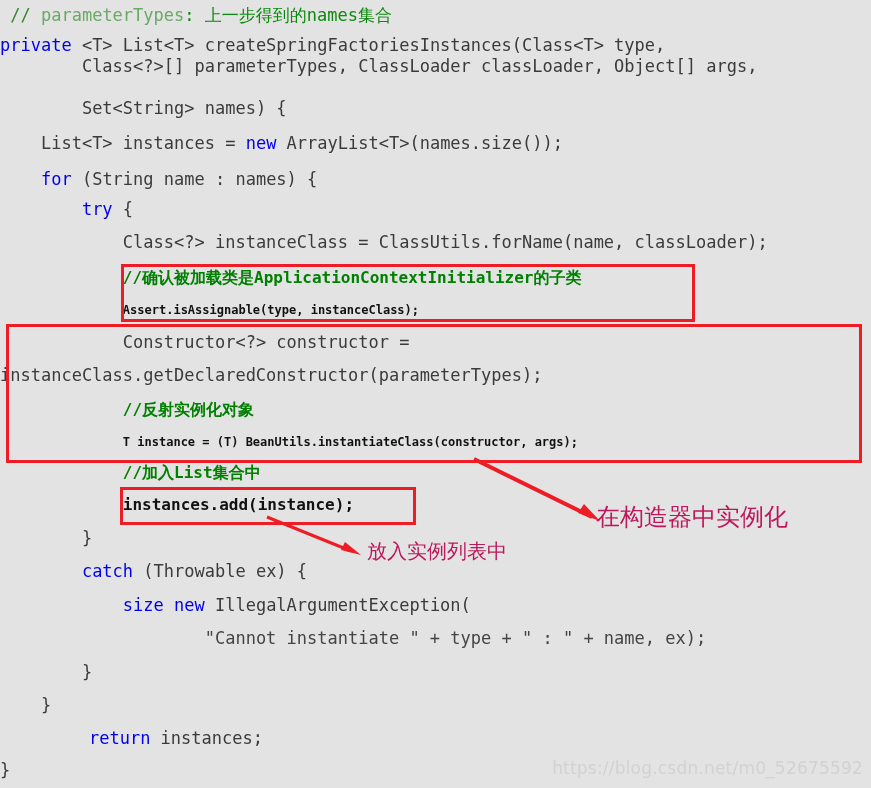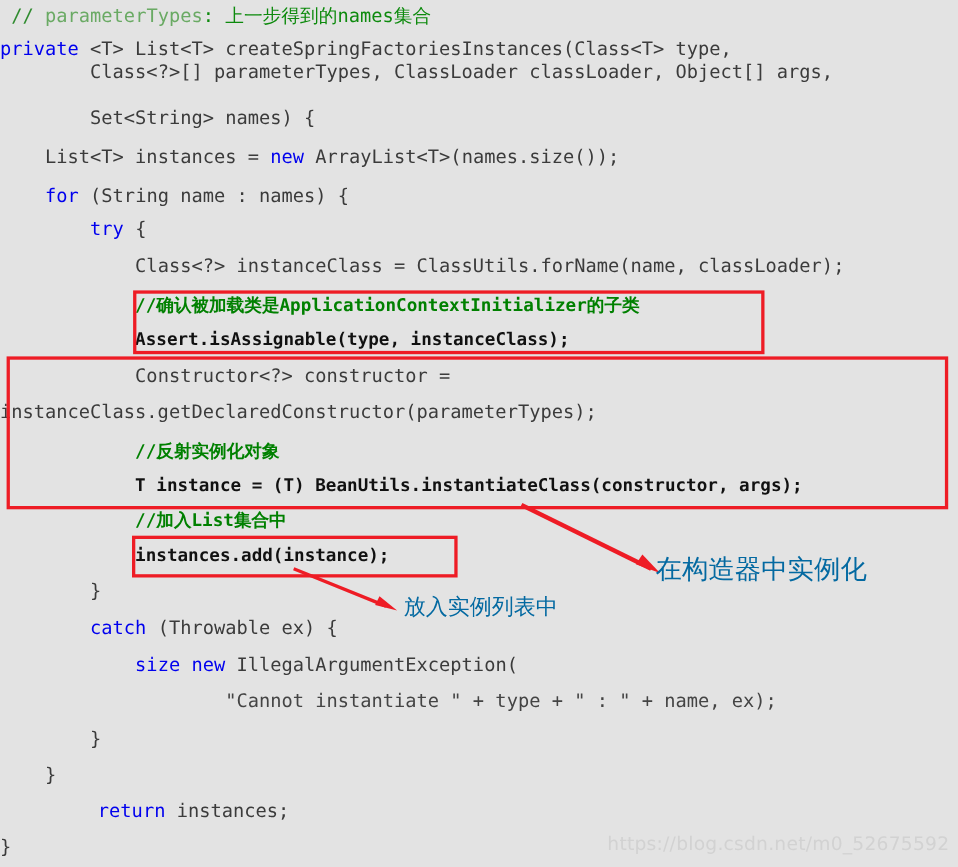--- a/index.html
+++ b/index.html
@@ -62,21 +62,21 @@
     background: transparent;
     pointer-events: none;
   }
   #box-assert  { left: 121px; top: 264px; width: 574px; height: 58px; }
   #box-ctor    { left: 6px;   top: 324px; width: 856px; height: 139px; }
   #box-add     { left: 120px; top: 487px; width: 296px; height: 38px; }
 
   
   .callout {
     position: absolute;
-    color: #0369a1;
+    color: #be185d;
     font-family: "DejaVu Sans", "Liberation Sans", sans-serif;
     font-size: 22px;
     white-space: nowrap;
   }
   #callout-ctor { left: 596px; top: 501px; font-size: 24px; }
   #callout-add  { left: 367px; top: 538px; font-size: 20px; }
 
   .arrow-svg {
     position: absolute;
     pointer-events: none;
@@ -114,29 +114,29 @@
     <div class="line" style="top:128px;"><span class="ind">    </span><span class="plain">List&lt;T&gt; instances = </span><span class="kw">new</span><span class="plain"> ArrayList&lt;T&gt;(names.size());</span></div>
 
     <div class="line" style="top:144px;margin-top:20px;"><span class="ind">    </span><span class="kw">for</span><span class="plain"> (String name : names) {</span></div>
 
     <div class="line" style="top:194px;"><span class="ind">        </span><span class="kw">try</span><span class="plain"> {</span></div>
 
     <div class="line" style="top:227px;"><span class="ind">            </span><span class="plain">Class&lt;?&gt; instanceClass = ClassUtils.forName(name, classLoader);</span></div>
 
     <div class="line" style="top:262px;"><span class="ind">            </span><span class="cmt-green" style="font-size:16px;">//确认被加载类是ApplicationContextInitializer的子类</span></div>
 
-    <div class="line" style="top:293px;"><span class="ind">            </span><span class="bold-code" style="font-size:16px;">Assert.isAssignable(type, instanceClass);</span></div>
+    <div class="line" style="top:293px;"><span class="ind">            </span><span class="bold-code" style="font-size:12px;">Assert.isAssignable(type, instanceClass);</span></div>
 
     <div class="line" style="top:327px;"><span class="ind">            </span><span class="plain">Constructor&lt;?&gt; constructor =</span></div>
 
     <div class="line" style="top:360px;"><span class="plain">instanceClass.getDeclaredConstructor(parameterTypes);</span></div>
 
     <div class="line" style="top:394px;"><span class="ind">            </span><span class="cmt-green" style="font-size:16px;">//反射实例化对象</span></div>
 
-    <div class="line" style="top:425px;"><span class="ind">            </span><span class="bold-code" style="font-size:16px;">T instance = (T) BeanUtils.instantiateClass(constructor, args);</span></div>
+    <div class="line" style="top:425px;"><span class="ind">            </span><span class="bold-code" style="font-size:12px;">T instance = (T) BeanUtils.instantiateClass(constructor, args);</span></div>
 
     <div class="line" style="top:457px;"><span class="ind">            </span><span class="cmt-green" style="font-size:16px;">//加入List集合中</span></div>
 
     <div class="line" style="top:489px;"><span class="ind">            </span><span class="bold-code" style="font-size:16px;">instances.add(instance);</span></div>
 
     <div class="line" style="top:523px;"><span class="ind">        </span><span class="plain">}</span></div>
 
     <div class="line" style="top:556px;"><span class="ind">        </span><span class="kw">catch</span><span class="plain"> (Throwable ex) {</span></div>
 
     <div class="line" style="top:590px;"><span class="ind">            </span><span class="kw">size new</span><span class="plain"> IllegalArgumentException(</span></div>

